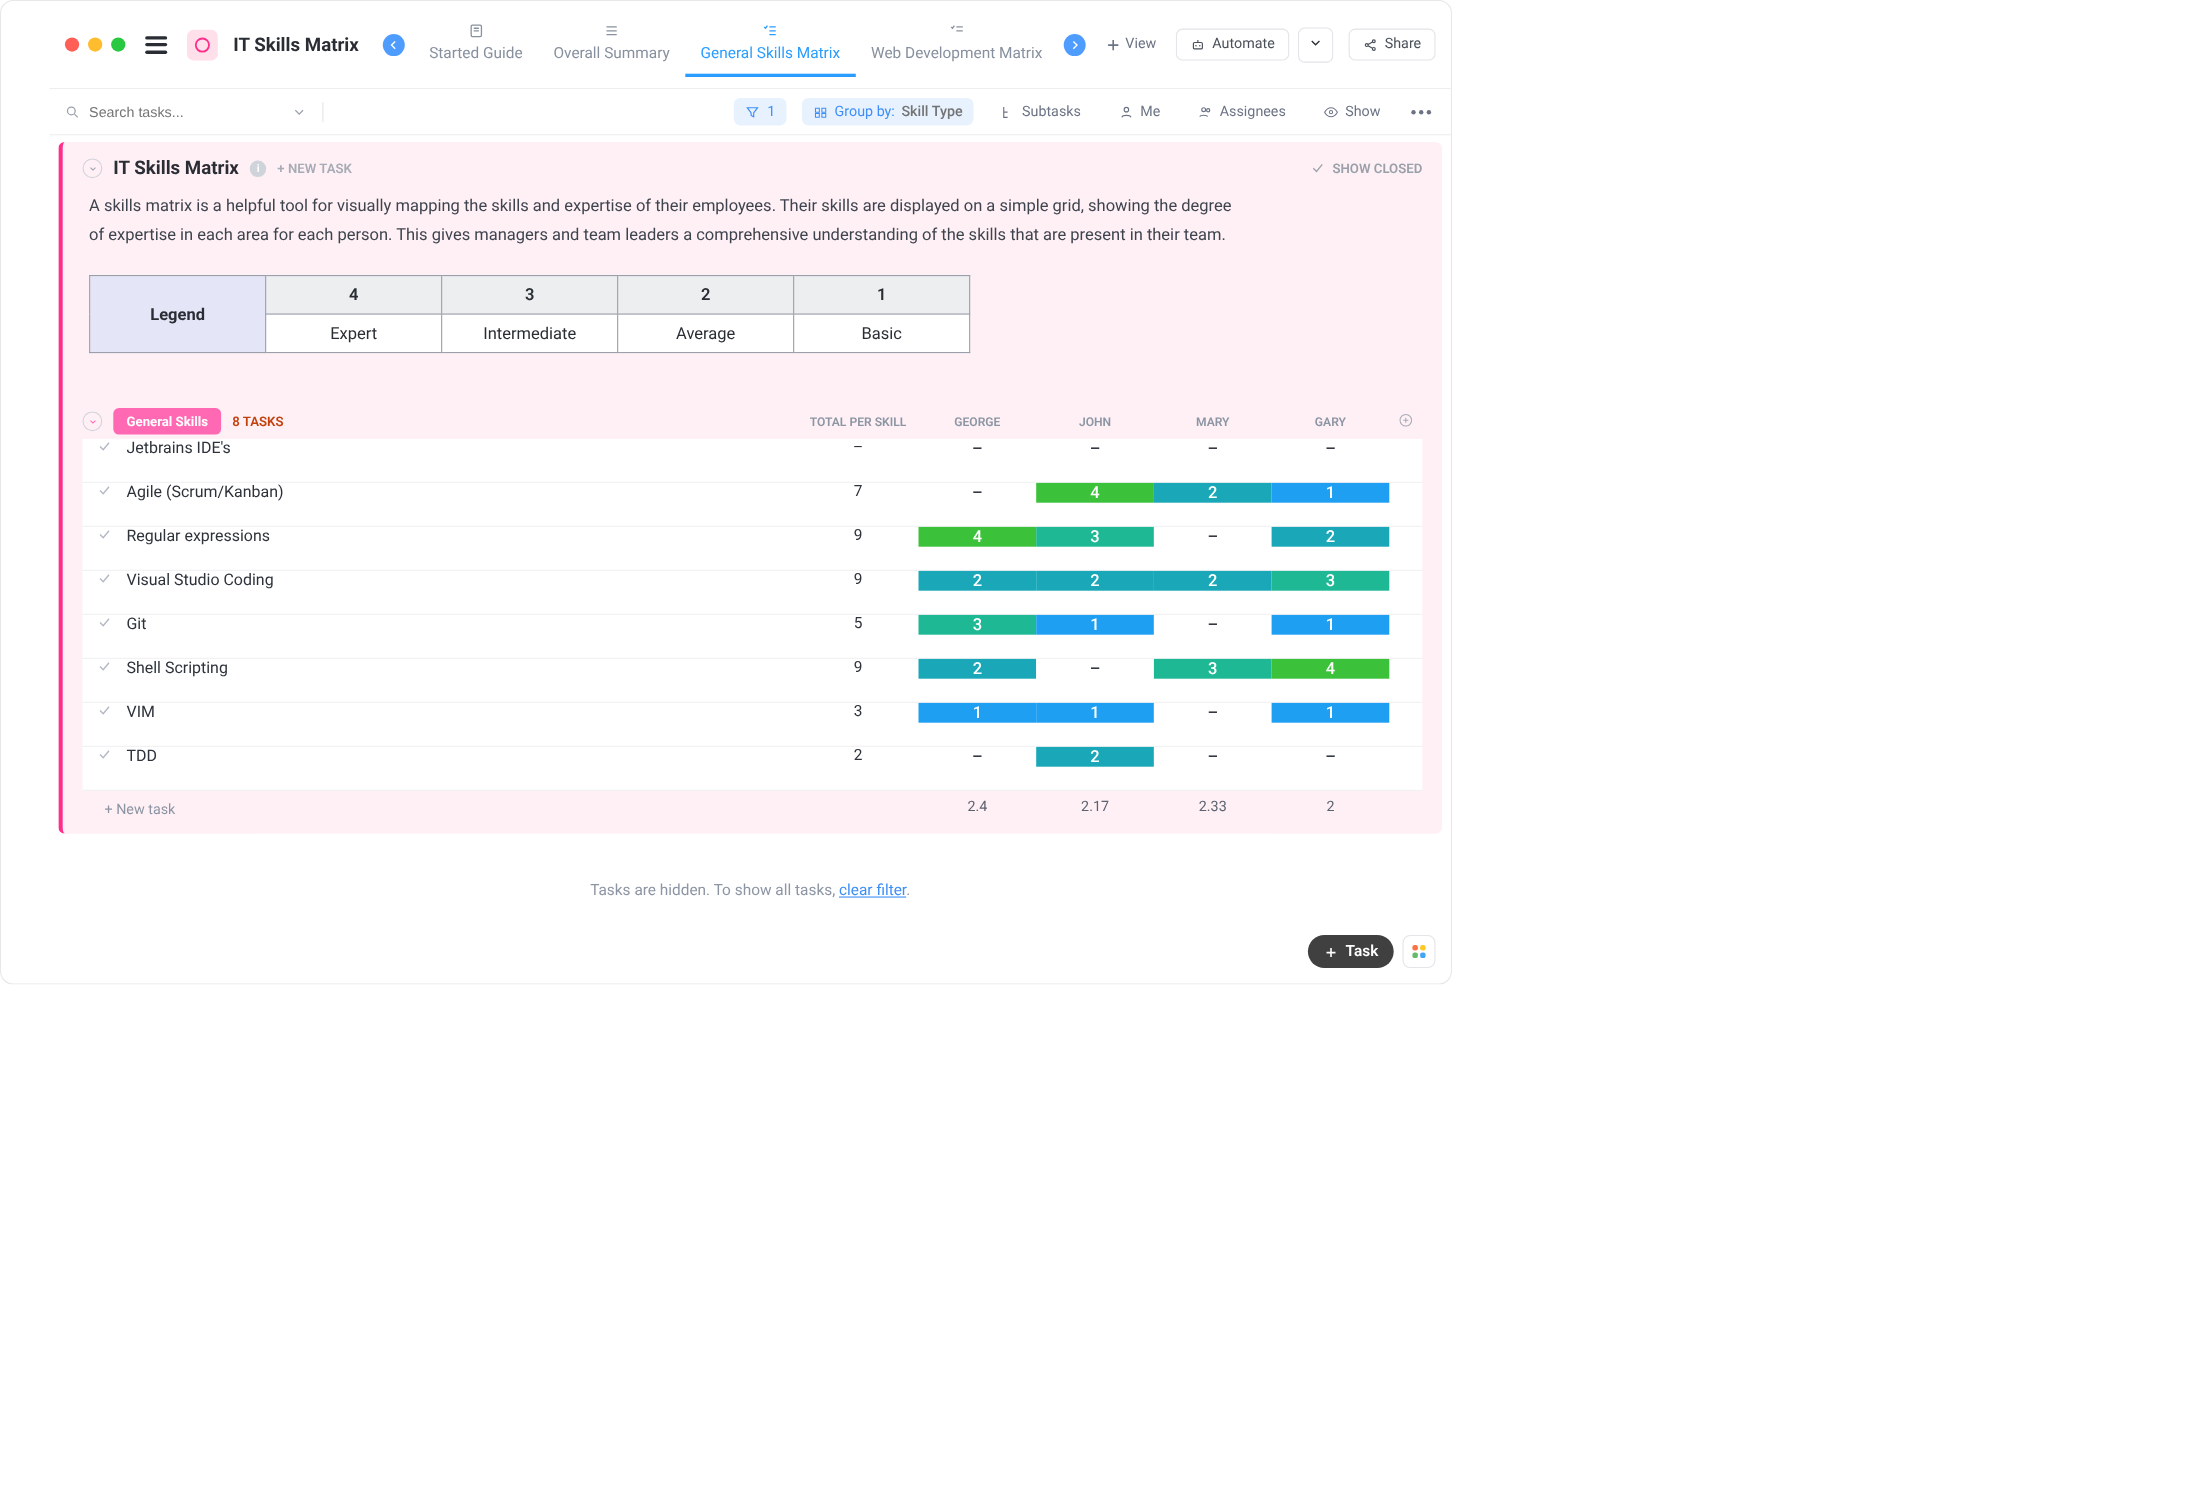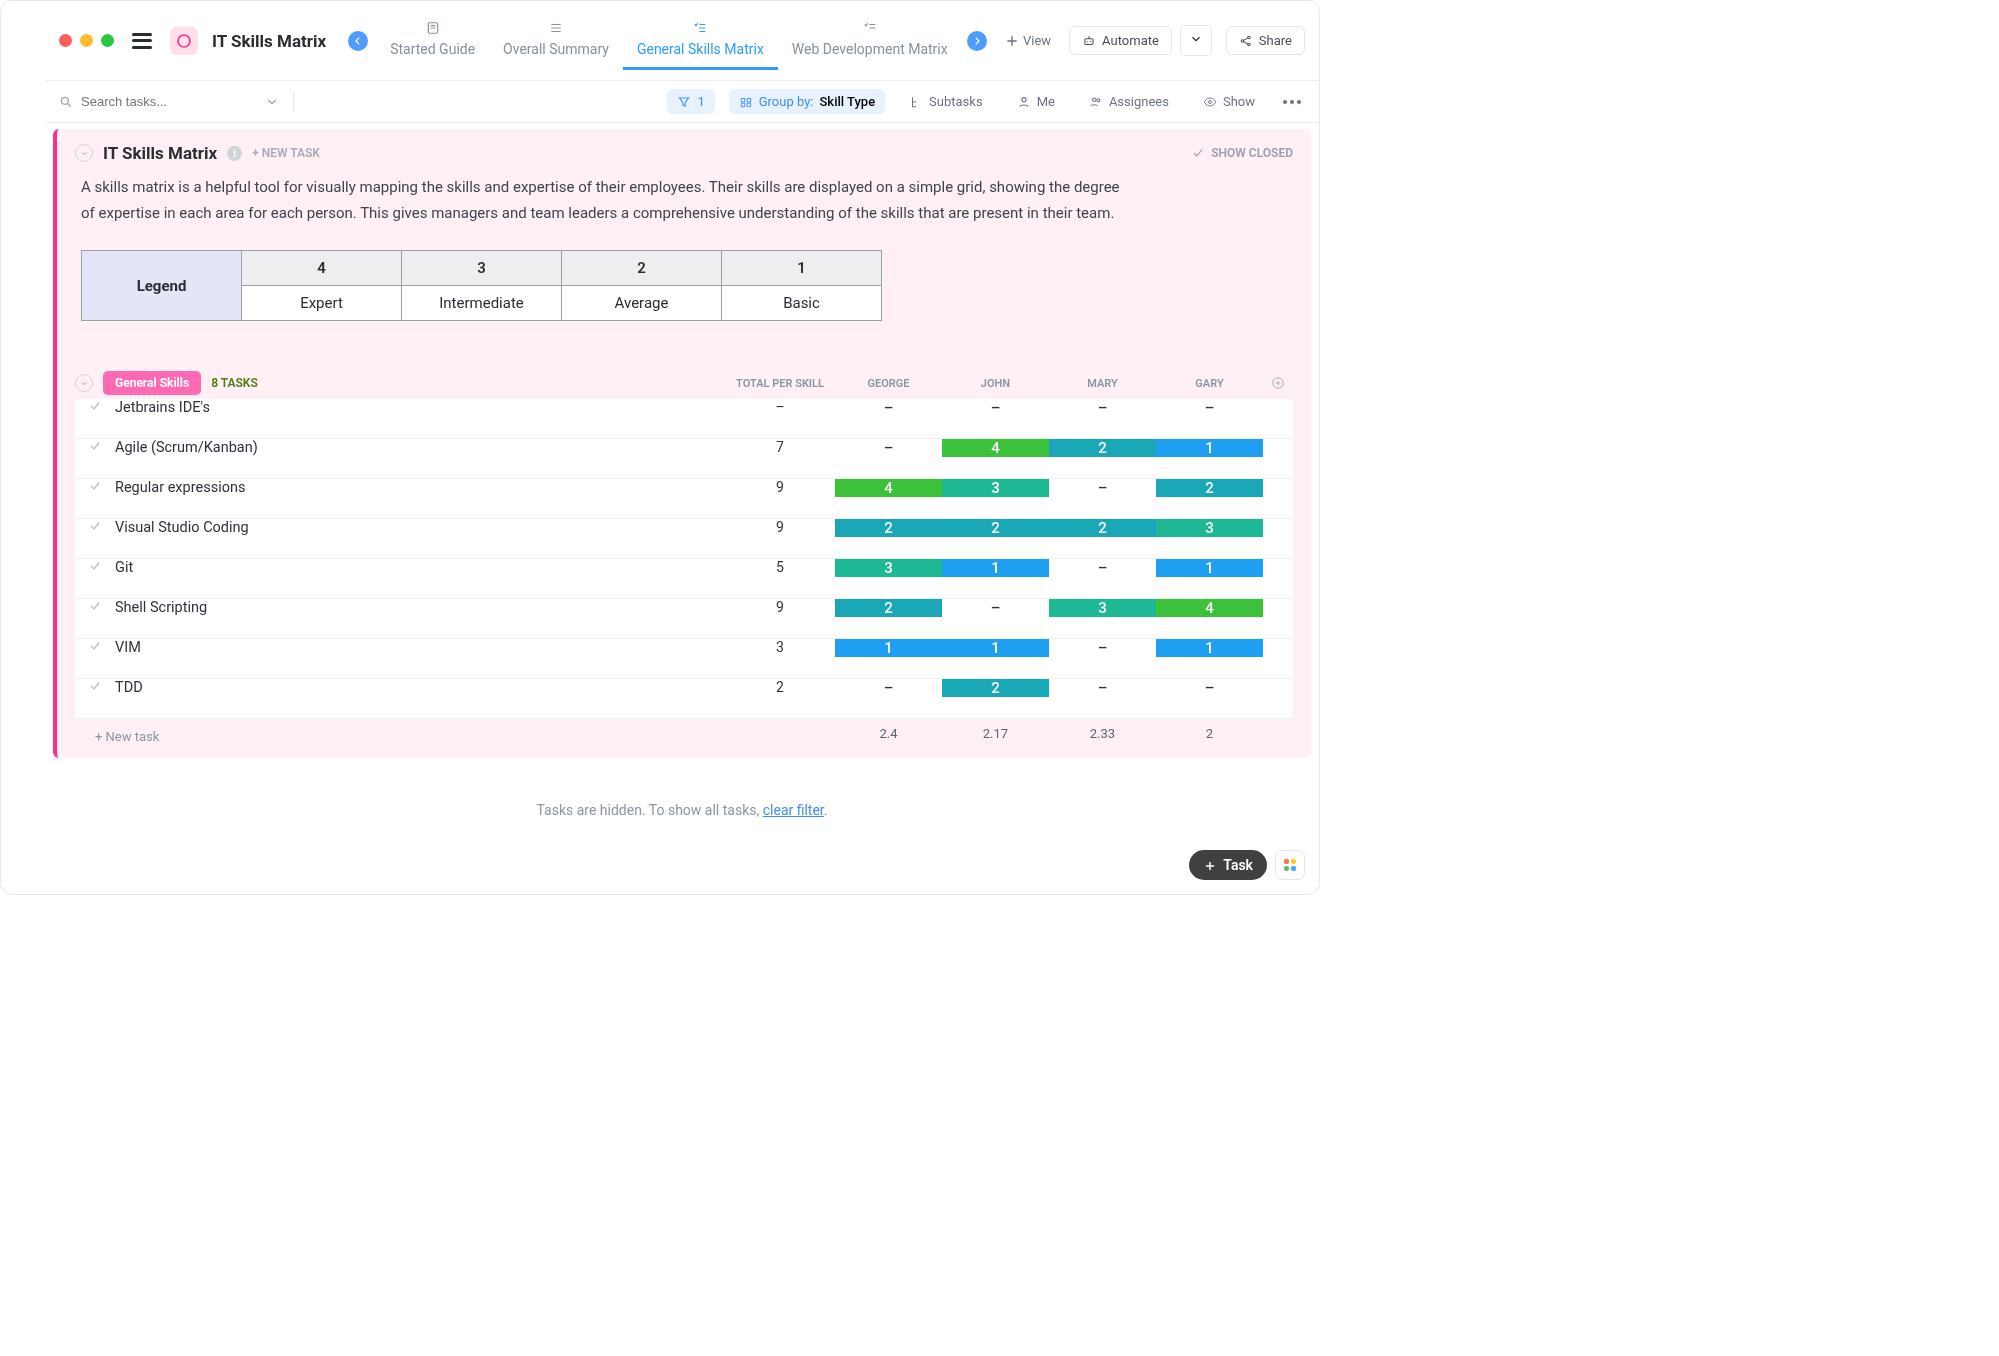--- a/index.html
+++ b/index.html
@@ -31,21 +31,21 @@
 
 
 .toolbar { display: flex; align-items: center; padding: 8px 14px; border-bottom: 1px solid #eee; gap: 14px; }
 .search-box { display: flex; align-items: center; gap: 8px; color: #9aa0aa; flex: 0 0 220px; position: relative; }
 .search-box input { border: none; outline: none; font-size: 13px; width: 160px; }
 .search-chevron { margin-left: auto; }
 .toolbar-spacer { flex: 1; }
 .pill { display: flex; align-items: center; gap: 6px; padding: 5px 10px; border-radius: 6px; font-size: 13px; color: #6c7385; cursor: pointer; }
 .pill.filter { background: #e8f2ff; color: #3d8ef7; }
 .pill.group { background: #e8f2ff; color: #3d8ef7; }
-.pill.group .val { color: #000000; font-weight: 500; }
+.pill.group .val { color: #737373; font-weight: 500; }
 .divider-v { width: 1px; height: 18px; background: #e4e4e9; }
 .more-icon { display: flex; gap: 3px; cursor: pointer; padding: 4px; }
 .more-icon span { width: 4px; height: 4px; background: #6c7385; border-radius: 50%; }
 
 
 .content { padding: 0 8px 8px 8px; height: calc(100% - 108px); overflow: auto; }
 .panel { border-left: 4px solid #ff2e8a; background: #fff0f5; border-radius: 6px; padding: 14px 18px 10px 18px; margin-top: 6px; position: relative; }
 .panel-header { display: flex; align-items: center; gap: 10px; margin-bottom: 12px; }
 .collapse-btn { width: 18px; height: 18px; border: 1.5px solid #cfd3da; border-radius: 50%; display: flex; align-items: center; justify-content: center; cursor: pointer; flex-shrink: 0; }
 .collapse-btn svg { width: 9px; height: 9px; fill: #9aa0aa; }
@@ -58,21 +58,21 @@
 
 .legend { border-collapse: collapse; margin: 0 0 50px 6px; }
 .legend th, .legend td { border: 1.5px solid #9aa0aa; padding: 8px 0; text-align: center; font-size: 15px; }
 .legend .leg-hdr { background: #e4e6f7; font-weight: 700; width: 160px; margin-top: 48px; }
 .legend .leg-col { width: 160px; background: #eceef0; font-weight: 600; }
 .legend .leg-val { width: 160px; background: #fff; }
 
 
 .group-header { display: flex; align-items: center; gap: 10px; margin-bottom: 0; padding-left: 0; }
 .group-pill { background: #ff69b4; color: #fff; font-weight: 700; font-size: 12px; padding: 5px 12px; border-radius: 5px; }
-.task-count { color: #4d7c0f; font-size: 12px; font-weight: 600; }
+.task-count { color: #c2410c; font-size: 12px; font-weight: 600; }
 .col-headers { display: flex; margin-left: auto; gap: 0; color: #8c95a3; font-size: 11px; font-weight: 600; align-items: center; }
 .col-h { text-align: center; }
 .col-total { width: 110px; }
 .col-p { width: 107px; }
 .add-col { width: 30px; cursor: pointer; font-size: 18px; color: #a6abb5; text-align: center; }
 
 
 .rows { margin-top: 4px; }
 .row { display: flex; align-items: flex-start; background: #fff; border-bottom: 1px solid #f0f0f3; min-height: 40px; }
 .row .check { width: 40px; display: flex; align-items: center; justify-content: center; color: #b3b8c2; }

